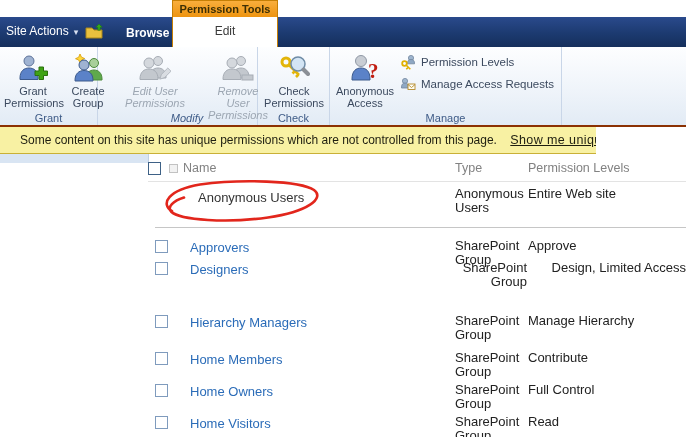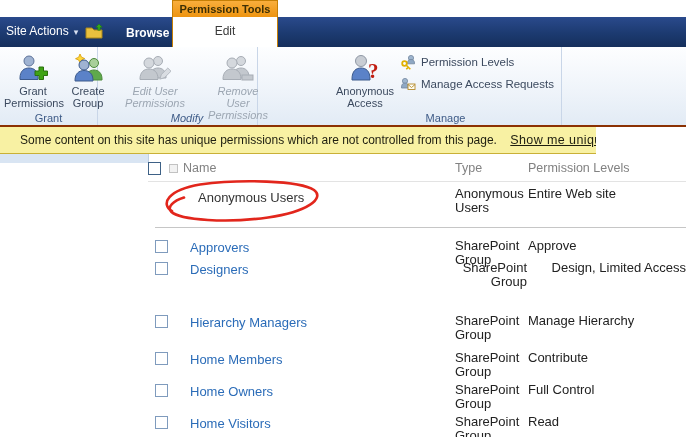--- a/index.html
+++ b/index.html
@@ -140,20 +140,34 @@
             <circle cx="10" cy="11" r="5" fill="#D4D8DD" stroke="#A7ADB5"></circle>
             <path d="M1 27 c0-7 4-10 9-10 c5 0 9 3 9 10 v0.5 h-18 z" fill="#C3C8CE" stroke="#A7ADB5"></path>
             <rect x="20" y="23" width="11" height="5" fill="#C3C8CE" stroke="#A7ADB5"></rect>
           </svg>
         </span>
         <span class="rlabel">Remove User Permissions</span>
       </div>
       <div class="glabel">Modify</div>
     </div>
 
+    <div class="rgroup" style="left:258px;width:72px;">
+      <div class="rbtn" style="left:2px;width:68px;">
+        <span class="icon32">
+          <svg viewBox="0 0 32 32" width="32" height="32">
+            <circle cx="8" cy="10" r="4" fill="none" stroke="#E3B50A" stroke-width="3"></circle>
+            <path d="M11 13 l10 10 M17 19 l-2.5 2.5 M20.5 22.5 l-2.5 2.5" stroke="#E3B50A" stroke-width="2.6" fill="none"></path>
+            <circle cx="20" cy="12" r="7" fill="#CDE1F2" fill-opacity="0.85" stroke="#6F8CA6" stroke-width="1.5"></circle>
+            <path d="M25.5 17.5 l4.5 4.5" stroke="#8A8F96" stroke-width="4" stroke-linecap="round"></path>
+          </svg>
+        </span>
+        <span class="rlabel">Check Permissions</span>
+      </div>
+      <div class="glabel">Check</div>
+    </div>
 
     <div class="rgroup" style="left:330px;width:232px;">
       <div class="rbtn" style="left:4px;width:62px;">
         <span class="icon32">
           <svg viewBox="0 0 32 32" width="32" height="32">
             <circle cx="12" cy="9" r="5.5" fill="#C8CDD4" stroke="#8F98A5"></circle>
             <path d="M3 27 c0-8 4-11 9-11 c5 0 9 3 9 11 v1 h-18 z" fill="#5B82C8" stroke="#3C5A8C"></path>
             <text x="19" y="26" font-size="21" font-weight="bold" fill="#C11E12" font-family="Liberation Serif, serif">?</text>
           </svg>
         </span>

